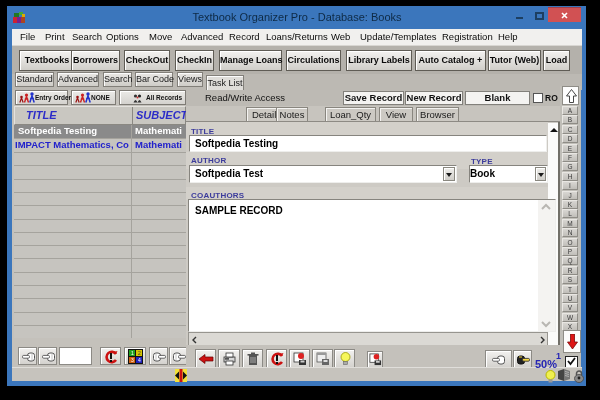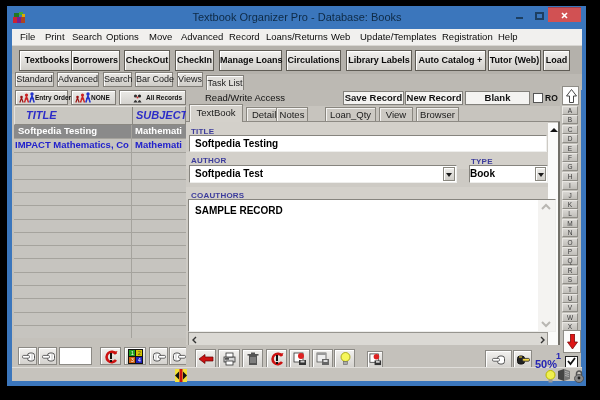--- a/index.html
+++ b/index.html
@@ -164,21 +164,20 @@
   <div id="rtopbar" class="a">
     <span class="a" style="left:19px;top:2px">Read/Write Access</span>
     <div class="rbtn" style="left:157px;width:61px">Save Record</div>
     <div class="rbtn" style="left:219px;width:58px">New Record</div>
     <div class="rbtn" style="left:279px;width:65px">Blank</div>
     <div class="a" style="left:347px;top:3px;width:10px;height:10px;background:#fff;border:1px solid #555"></div>
     <span class="a" style="left:359px;top:3px;font-weight:bold;font-size:8.5px">RO</span>
   </div>
 
   <div class="a" style="left:179px;top:100px;width:374px;height:16px;background:#c7c4be"></div>
-  <div class="tab2" id="tabTextbook" style="left:182px;width:54px;line-height:16px">TextBook</div>
   <div class="tab2" style="left:239px;width:41px">Details</div>
   <div class="tab2" style="left:269px;width:32px">Notes</div>
   <div class="tab2" style="left:318px;width:51px">Loan_Qty</div>
   <div class="tab2" style="left:372px;width:34px">View</div>
   <div class="tab2" style="left:409px;width:43px">Browser</div>
 
   <div id="form" class="a">
     <div class="a" style="left:372px;top:0;width:2px;height:224px;background:#716f68"></div>
     <div class="a" style="left:0;top:0;width:362px;height:18px;background:#d3d0ca"></div>
     <div class="a" style="left:0;top:30px;width:362px;height:17px;background:#d3d0ca"></div>

